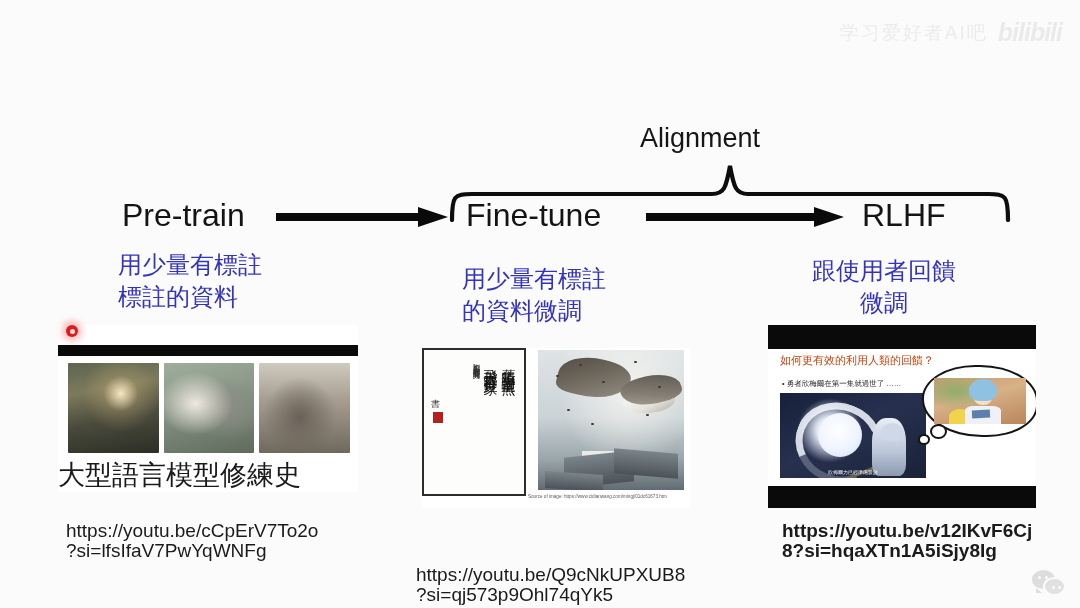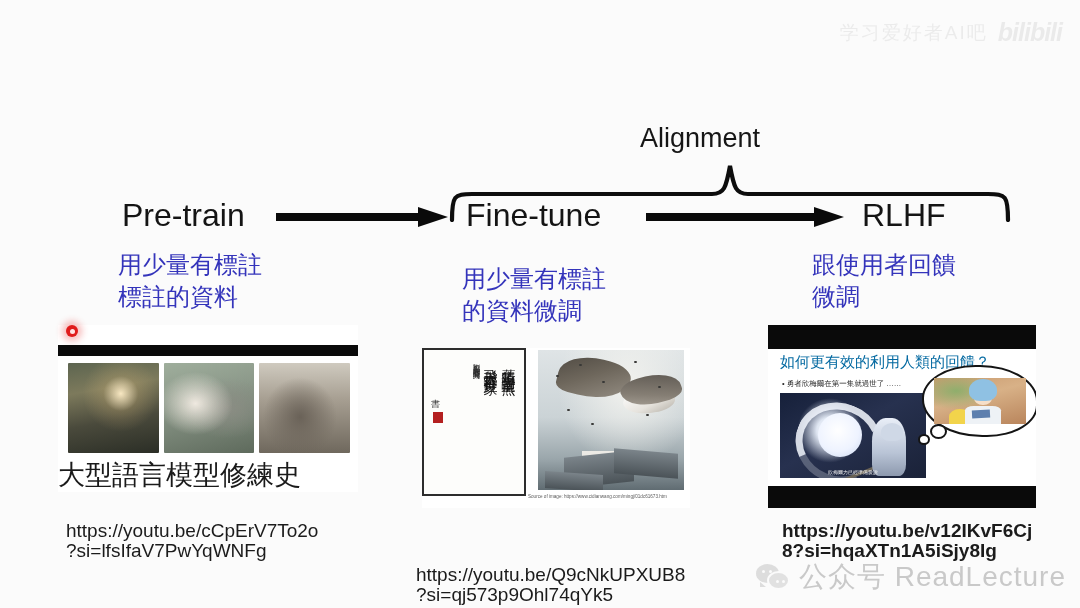--- a/index.html
+++ b/index.html
@@ -150,21 +150,21 @@
   
   .blue-cap {
     position: absolute;
     font-size: 24px;
     line-height: 32px;
     color: #3434bb;
     white-space: pre-line;
   }
   .blue-1 { left: 118px; top: 249px; }
   .blue-2 { left: 462px; top: 263px; }
-  .blue-3 { left: 812px; top: 249px; }
+  .blue-3 { left: 812px; top: 255px; text-align: center; }
 
   
   .thumb {
     position: absolute;
     background: #ffffff;
   }
 
   
   .thumb-1 { left: 58px; top: 325px; width: 300px; height: 167px; }
   .rec-dot {
@@ -331,22 +331,22 @@
   .t3-body {
     position: absolute;
     left: 0; top: 24px;
     width: 268px; height: 137px;
     background: #ffffff;
     overflow: hidden;
   }
   .t3-head {
     position: absolute;
     left: 12px; top: 4px;
-    font-size: 15px;
-    color: #0369a1;
+    font-size: 11px;
+    color: #c2410c;
     white-space: nowrap;
   }
   .t3-bullet {
     position: absolute;
     left: 14px; top: 30px;
     font-size: 7.5px;
     color: #2b2b2b;
     white-space: nowrap;
   }
   .t3-bullet:before {
@@ -608,16 +608,15 @@
 
   <div class="wm-bottom">
     <span class="wechat-ico">
       <span class="b1"></span>
       <span class="b2"></span>
       <span class="dot d1"></span>
       <span class="dot d2"></span>
       <span class="dot d3"></span>
       <span class="dot d4"></span>
     </span>
-    <span class="wm-label">公众号 ReadLecture</span>
   </div>
 
 </div>
 
 </body></html>

